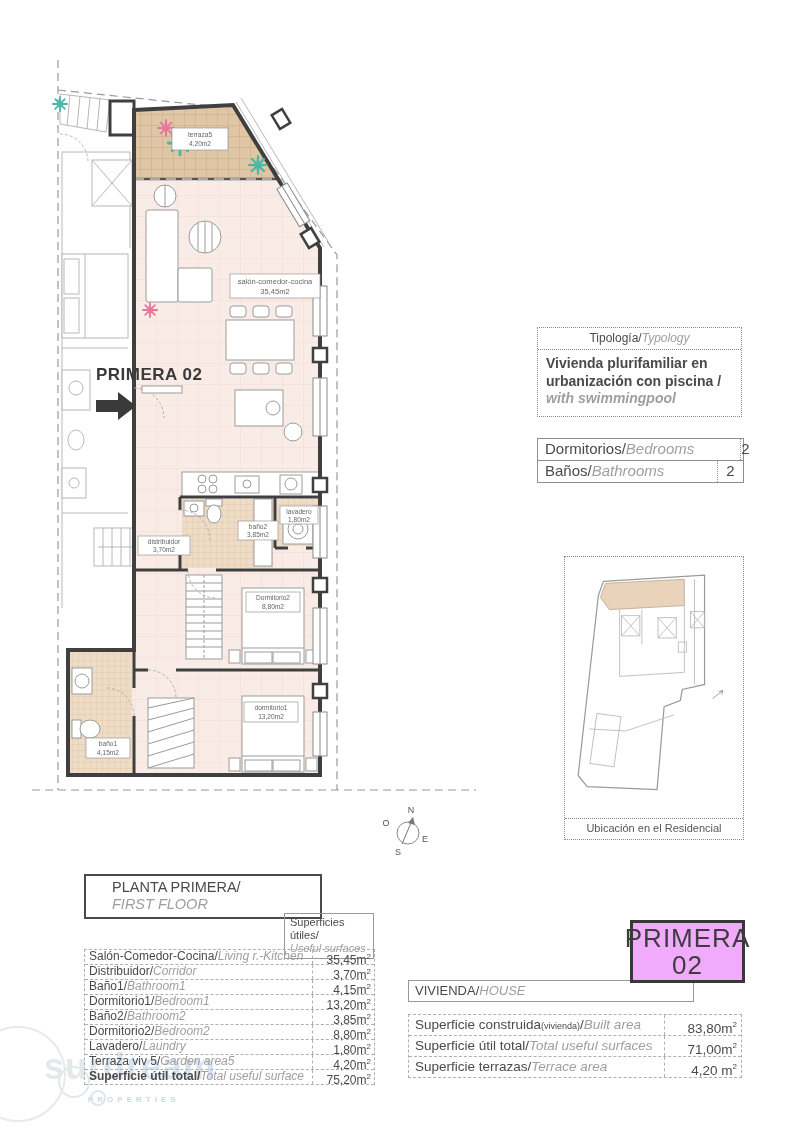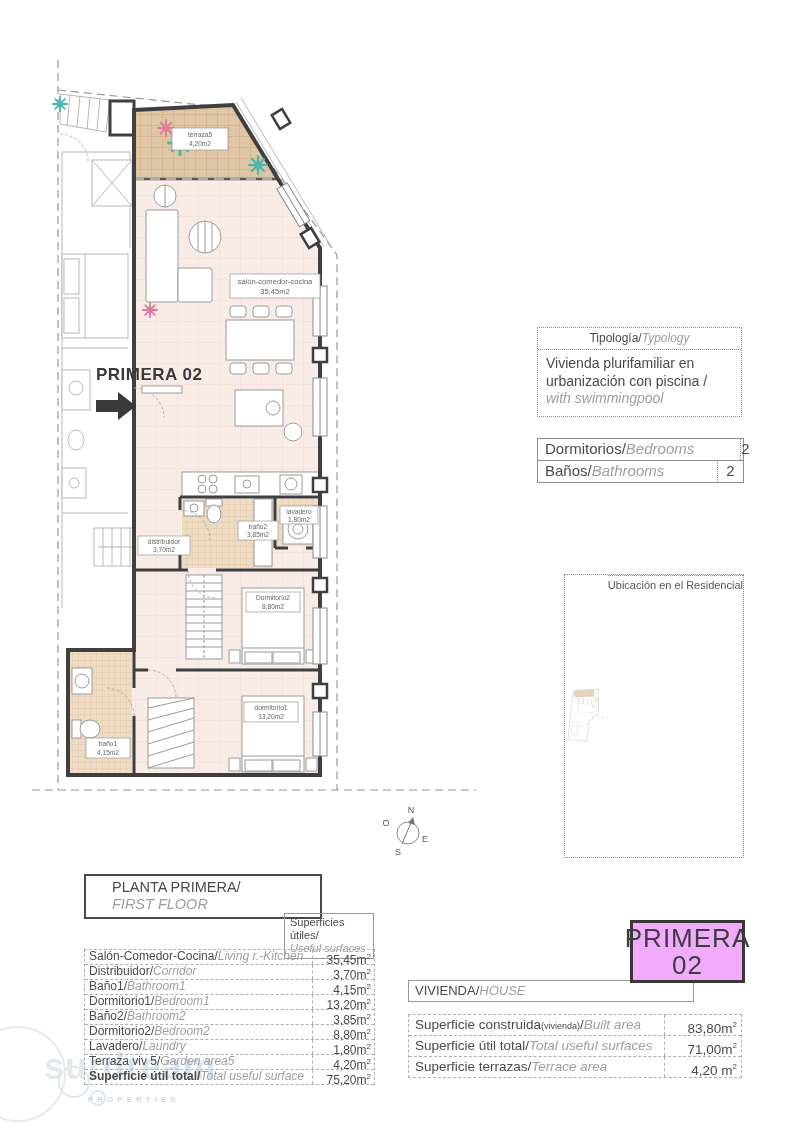--- a/index.html
+++ b/index.html
@@ -22,32 +22,32 @@
   .plan { position:absolute; left:30px; top:48px; }
   .lblbox { fill:#fff; stroke:#999; stroke-width:0.7; }
   .lbl { font-size:6.6px; fill:#666; text-anchor:middle; }
   .lbl2 { font-size:7.6px; fill:#666; text-anchor:middle; }
   .compass-letter { font-size:9px; fill:#555; text-anchor:middle; }
   .unit-title { font-size:17px; font-weight:bold; fill:#3a3a3a; letter-spacing:0.5px; }
 
   
   .typ { position:absolute; left:537px; top:327px; width:203px; border:1px dotted #8a8a8a; background:transparent; }
   .typ-title { padding:3px 8px 4px; border-bottom:1px dotted #8a8a8a; font-size:12px;text-align:center; }
-  .typ-body { padding:5px 8px 8px; font-size:14px; line-height:17.5px; }
+  .typ-body { padding:5px 8px 8px; font-size:14px; line-height:17.5px;font-weight:bold; }
 
   
   .counts { position:absolute; left:537px; top:438px; width:205px; border:1px solid #8f8f8f; font-size:15px; }
   .crow { display:flex; height:21px; line-height:20px; }
   .crow-sep { border-bottom:1px solid #8f8f8f;gap:46px; }
   .crow .lab { flex:1; padding-left:7px; white-space:nowrap; }
   .crow .val { width:25px; border-left:1px dotted #8f8f8f; text-align:center; }
 
   
-  .map { position:absolute; left:564px; top:574px; width:178px; height:282px; border:1px dotted #8a8a8a;
-         display:flex; flex-direction:row; }
+  .map { position:absolute; left:564px; top:556px; width:178px; height:282px; border:1px dotted #8a8a8a;
+         display:flex; flex-direction:column; }
   .map svg { flex:1; display:block; }
   .map-caption { border-top:1px dotted #8a8a8a; height:20px; line-height:19px; text-align:center;
                  font-size:11px; color:#555; }
 
   
   .box-floor { position:absolute; left:84px; top:874px; width:182px; border:2px solid #4a4a4a;
                padding:3px 26px 5px; font-size:14.5px; line-height:16.5px; background:transparent; }
   .box-useful { position:absolute; left:284px; top:913px; width:78px; border:1px solid #999;
                 padding:2px 5px 3px; font-size:11px; line-height:13px; background:transparent; }
   .surfaces { position:absolute; left:84px; top:949px; width:289px; font-size:12px;

